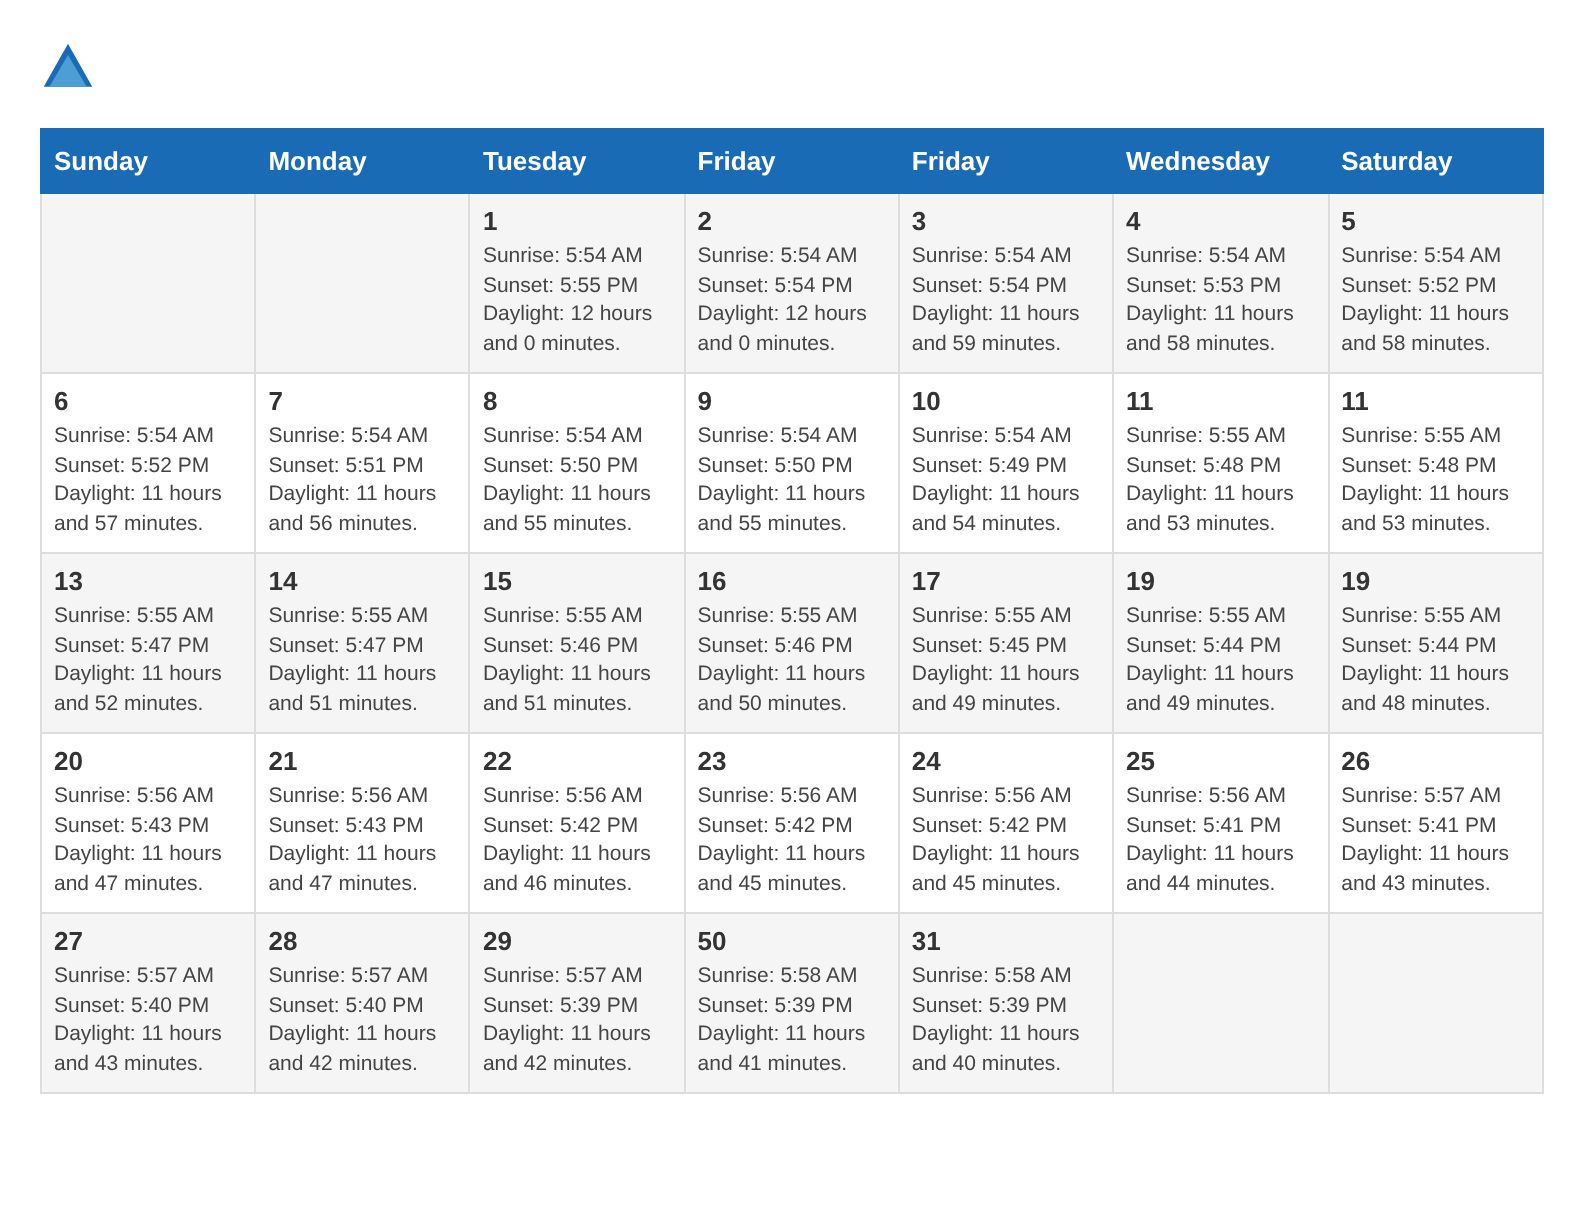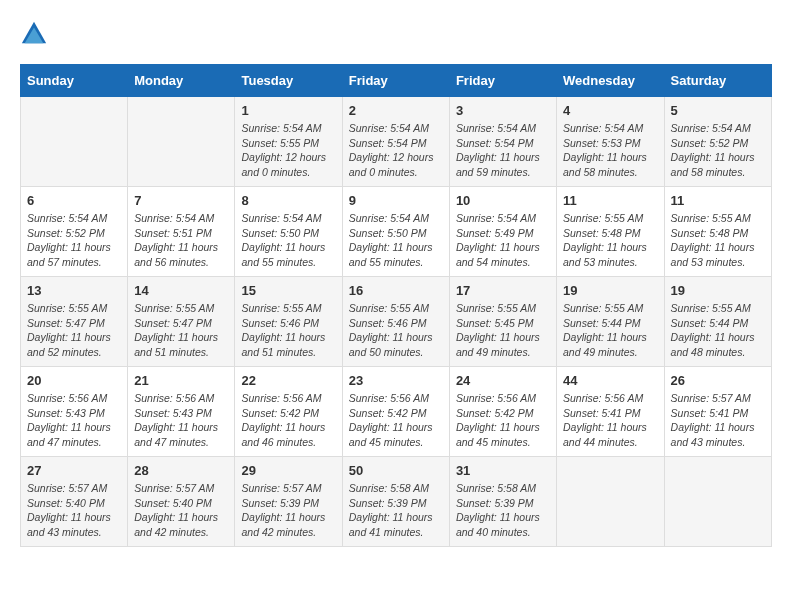--- a/index.html
+++ b/index.html
@@ -83,21 +83,20 @@
       font-size: 13px;
       font-weight: bold;
       color: #333;
       display: block;
       margin-bottom: 3px;
     }
     .day-info {
       color: #444;
       font-size: 10.5px;
       line-height: 1.4;
-      font-style: italic;
     }
   </style>
 </head>
 <body>
 
 <div class="header">
   <div class="logo">
     <svg class="logo-icon" viewBox="0 0 30 30" xmlns="http://www.w3.org/2000/svg">
       <polygon points="15,2 28,25 2,25" fill="#1a6bb5"></polygon>
       <polygon points="15,8 25,25 5,25" fill="#4a9fd4"></polygon>
@@ -224,21 +223,21 @@
         </td>
         <td>
           <span class="day-number">23</span>
           <div class="day-info">Sunrise: 5:56 AM<br>Sunset: 5:42 PM<br>Daylight: 11 hours<br>and 45 minutes.</div>
         </td>
         <td>
           <span class="day-number">24</span>
           <div class="day-info">Sunrise: 5:56 AM<br>Sunset: 5:42 PM<br>Daylight: 11 hours<br>and 45 minutes.</div>
         </td>
         <td>
-          <span class="day-number">44</span>
+          <span class="day-number">25</span>
           <div class="day-info">Sunrise: 5:56 AM<br>Sunset: 5:41 PM<br>Daylight: 11 hours<br>and 44 minutes.</div>
         </td>
         <td>
           <span class="day-number">26</span>
           <div class="day-info">Sunrise: 5:57 AM<br>Sunset: 5:41 PM<br>Daylight: 11 hours<br>and 43 minutes.</div>
         </td>
       </tr>
       <tr>
         <td>
           <span class="day-number">27</span>

